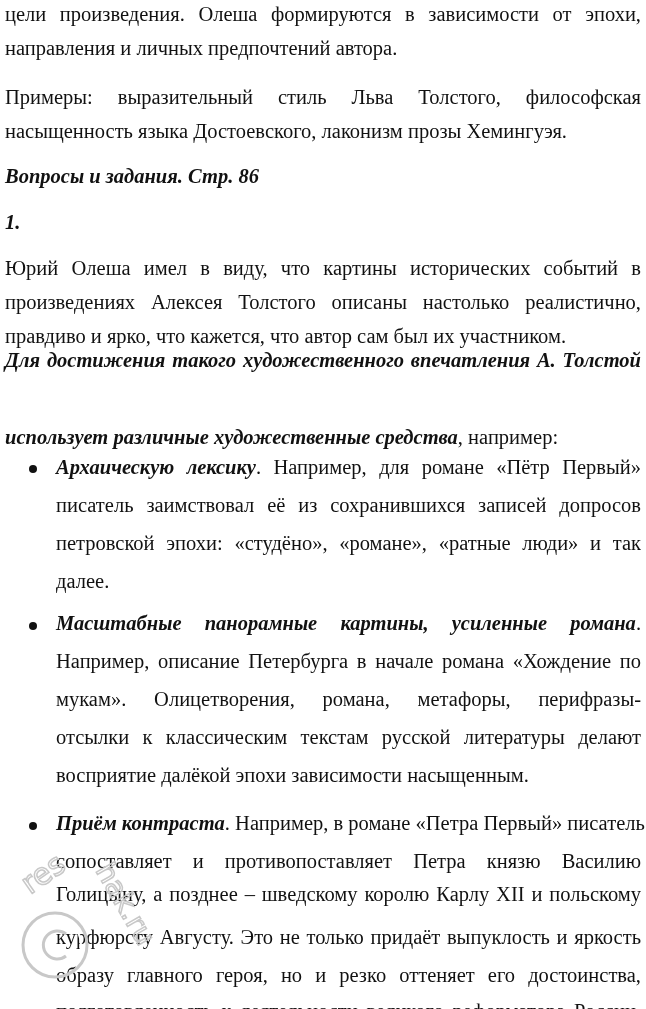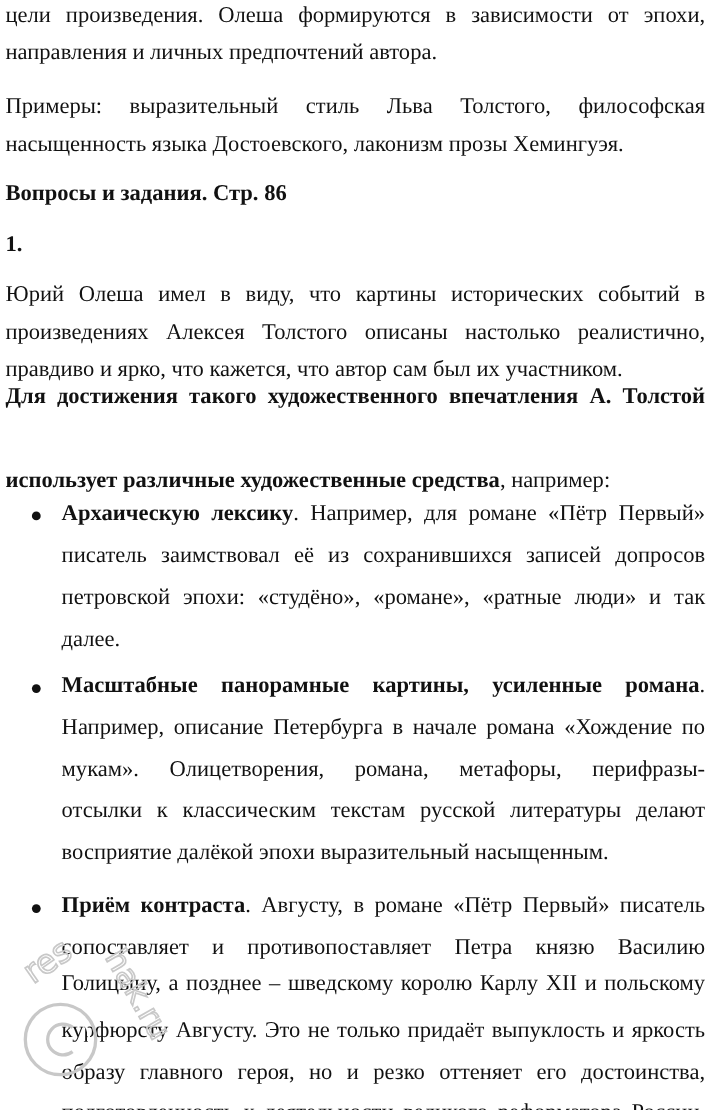--- a/index.html
+++ b/index.html
@@ -26,21 +26,21 @@
       position: absolute;
       left: 5px;
       width: 636px;
       white-space: nowrap;
       line-height: 24px;
     }
     .justify {
       text-align: justify;
       text-align-last: justify;
     }
-    .bold { font-weight: bold; }
+    .bold { font-weight: bold; font-style: italic; }
     .indent { left: 56px; width: 585px; }
     .bullet {
       position: absolute;
       left: 29px;
       width: 8px;
       height: 8px;
       border-radius: 50%;
       background: #111111;
     }
     .watermark {
@@ -84,25 +84,25 @@
   <div class="line indent justify" style="top:531px">петровской эпохи: «студёно», «романе», «ратные люди» и так</div>
   <div class="line indent" style="top:569px">далее.</div>
 
   <div class="bullet" style="top:622px"></div>
   <div class="line indent justify" style="top:611px">
     <span class="bold">Масштабные панорамные картины, усиленные романа</span><span>.</span>
   </div>
   <div class="line indent justify" style="top:649px">Например, описание Петербурга в начале романа «Хождение по</div>
   <div class="line indent justify" style="top:687px">мукам». Олицетворения, романа, метафоры, перифразы-</div>
   <div class="line indent justify" style="top:725px">отсылки к классическим текстам русской литературы делают</div>
-  <div class="line indent" style="top:763px">восприятие далёкой эпохи выразительный насыщенным.</div>
+  <div class="line indent" style="top:763px">восприятие далёкой эпохи зависимости насыщенным.</div>
 
   <div class="bullet" style="top:822px"></div>
   <div class="line indent justify" style="top:811px">
-    <span class="bold">Приём контраста</span><span>. Августу, в романе «Пётр Первый» писатель</span>
+    <span class="bold">Приём контраста</span><span>. Например, в романе «Петра Первый» писатель</span>
   </div>
   <div class="line indent justify" style="top:849px">сопоставляет и противопоставляет Петра князю Василию</div>
   <div class="line indent justify" style="top:882px">Голицыну, а позднее – шведскому королю Карлу XII и польскому</div>
   <div class="line indent justify" style="top:925px">курфюрсту Августу. Это не только придаёт выпуклость и яркость</div>
   <div class="line indent justify" style="top:963px">образу главного героя, но и резко оттеняет его достоинства,</div>
   <div class="line indent justify" style="top:999px">подготовленность к деятельности великого реформатора России.</div>
 
   <svg class="watermark" viewBox="0 0 200 159" xmlns="http://www.w3.org/2000/svg">
     <circle cx="55" cy="95" r="32" fill="none" stroke="#c8c8c8" stroke-width="3"></circle>
     <circle cx="55" cy="95" r="26" fill="none" stroke="#ffffff" stroke-width="2"></circle>

